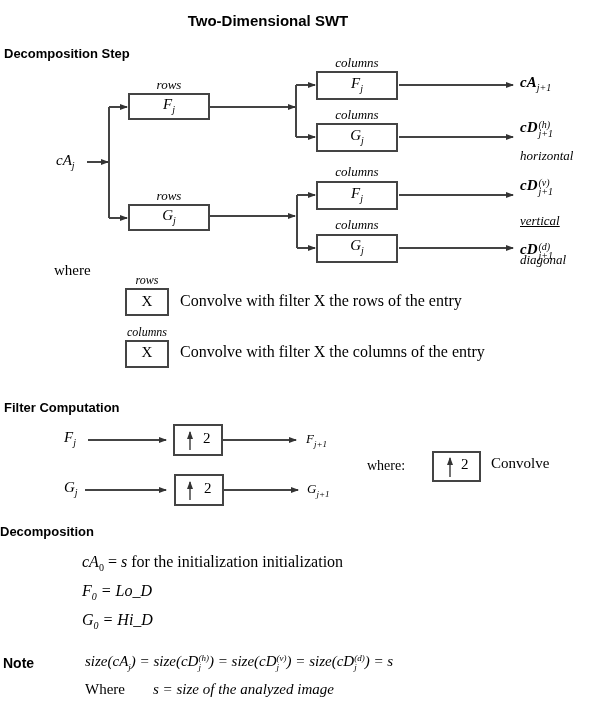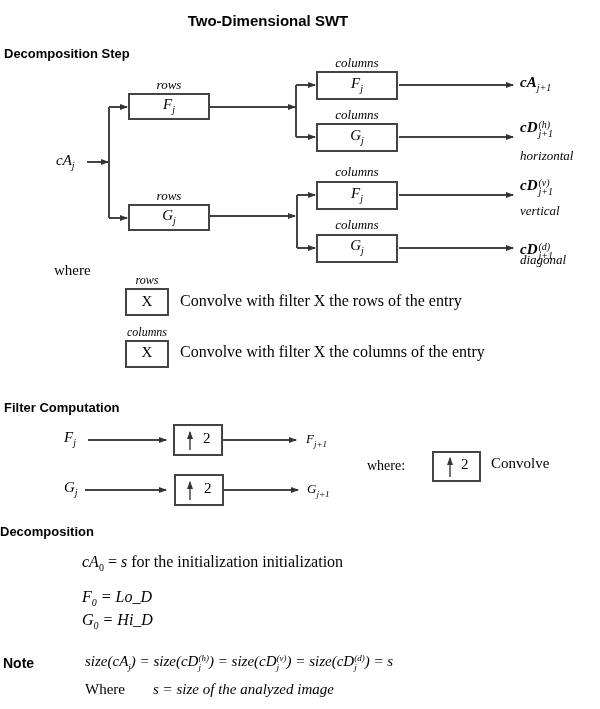--- a/index.html
+++ b/index.html
@@ -81,21 +81,21 @@
 <div class="abs it" style="left:317px;width:80px;text-align:center;top:185px;font-size:15px;"><span>F</span><sub style="font-size:10px;">j</sub></div>
 <div class="abs it" style="left:317px;width:80px;text-align:center;top:217px;font-size:13px;">columns</div>
 <div class="abs it" style="left:317px;width:80px;text-align:center;top:237px;font-size:15px;"><span>G</span><sub style="font-size:10px;">j</sub></div>
 
 <div class="abs it" style="left:520px;top:74px;font-size:15px;font-weight:bold;"><span>cA</span><sub style="font-size:10px;font-weight:normal;">j+1</sub></div>
 
 <div class="abs it" style="left:520px;top:120px;font-size:15px;font-weight:bold;line-height:1;"><span>cD</span><span style="display:inline-block;vertical-align:middle;font-size:10px;font-weight:normal;line-height:9px;margin-left:1px;"><span>(h)</span><br><span>j+1</span></span></div>
 <div class="abs it" style="left:520px;top:148px;font-size:13px;">horizontal</div>
 
 <div class="abs it" style="left:520px;top:178px;font-size:15px;font-weight:bold;line-height:1;"><span>cD</span><span style="display:inline-block;vertical-align:middle;font-size:10px;font-weight:normal;line-height:9px;margin-left:1px;"><span>(v)</span><br><span>j+1</span></span></div>
-<div class="abs it" style="left:520px;top:203px;font-size:13px;">vertical</div>
+<div class="abs it" style="left:520px;top:213px;font-size:13px;text-decoration:underline;">vertical</div>
 
 <div class="abs it" style="left:520px;top:242px;font-size:15px;font-weight:bold;line-height:1;"><span>cD</span><span style="display:inline-block;vertical-align:middle;font-size:10px;font-weight:normal;line-height:9px;margin-left:1px;"><span>(d)</span><br><span>j+1</span></span></div>
 <div class="abs it" style="left:520px;top:252px;font-size:13px;font-style:italic;">diagonal</div>
 
 <div class="abs" style="left:54px;top:262px;font-size:15px;">where</div>
 <div class="abs it" style="left:126px;width:42px;text-align:center;top:273px;font-size:12px;">rows</div>
 <div class="abs" style="left:126px;width:42px;text-align:center;top:293px;font-size:15px;">X</div>
 <div class="abs" style="left:180px;top:292px;font-size:16px;">Convolve with filter X the rows of the entry</div>
 <div class="abs it" style="left:117px;width:60px;text-align:center;top:325px;font-size:12px;">columns</div>
 <div class="abs" style="left:126px;width:42px;text-align:center;top:344px;font-size:15px;">X</div>
@@ -107,20 +107,20 @@
 
 <div class="abs it" style="left:64px;top:479px;font-size:15px;"><span>G</span><sub style="font-size:10px;">j</sub></div>
 <div class="abs" style="left:204px;top:480px;font-size:15px;">2</div>
 <div class="abs it" style="left:307px;top:481px;font-size:13px;"><span>G</span><sub style="font-size:9px;">j+1</sub></div>
 
 <div class="abs" style="left:367px;top:458px;font-size:14px;">where:</div>
 <div class="abs" style="left:461px;top:456px;font-size:15px;">2</div>
 <div class="abs" style="left:491px;top:455px;font-size:15px;">Convolve</div>
 
 <div class="abs" style="left:82px;top:553px;font-size:16px;"><span class="it">cA</span><sub style="font-size:10px;">0</sub><span> = </span><span class="it">s</span><span> for the initialization initialization</span></div>
-<div class="abs it" style="left:82px;top:582px;font-size:16px;margin-top:6px;"><span>F</span><sub style="font-size:10px;">0</sub><span> = Lo_D</span></div>
+<div class="abs it" style="left:82px;top:582px;font-size:16px;"><span>F</span><sub style="font-size:10px;">0</sub><span> = Lo_D</span></div>
 <div class="abs it" style="left:82px;top:611px;font-size:16px;"><span>G</span><sub style="font-size:10px;">0</sub><span> = Hi_D</span></div>
 
 <div class="abs it" style="left:85px;top:654px;font-size:15px;line-height:1;">
   <span>size(cA</span><sub style="font-size:9px;">j</sub><span>) = size(cD</span><span style="display:inline-block;vertical-align:middle;font-size:9px;line-height:9px;"><span>(h)</span><br><span>j</span></span><span>) = size(cD</span><span style="display:inline-block;vertical-align:middle;font-size:9px;line-height:9px;"><span>(v)</span><br><span>j</span></span><span>) = size(cD</span><span style="display:inline-block;vertical-align:middle;font-size:9px;line-height:9px;"><span>(d)</span><br><span>j</span></span><span>) = s</span>
 </div>
 <div class="abs" style="left:85px;top:681px;font-size:15px;">Where</div>
 <div class="abs it" style="left:153px;top:681px;font-size:15px;">s = size of the analyzed image</div>
 
 </body></html>

